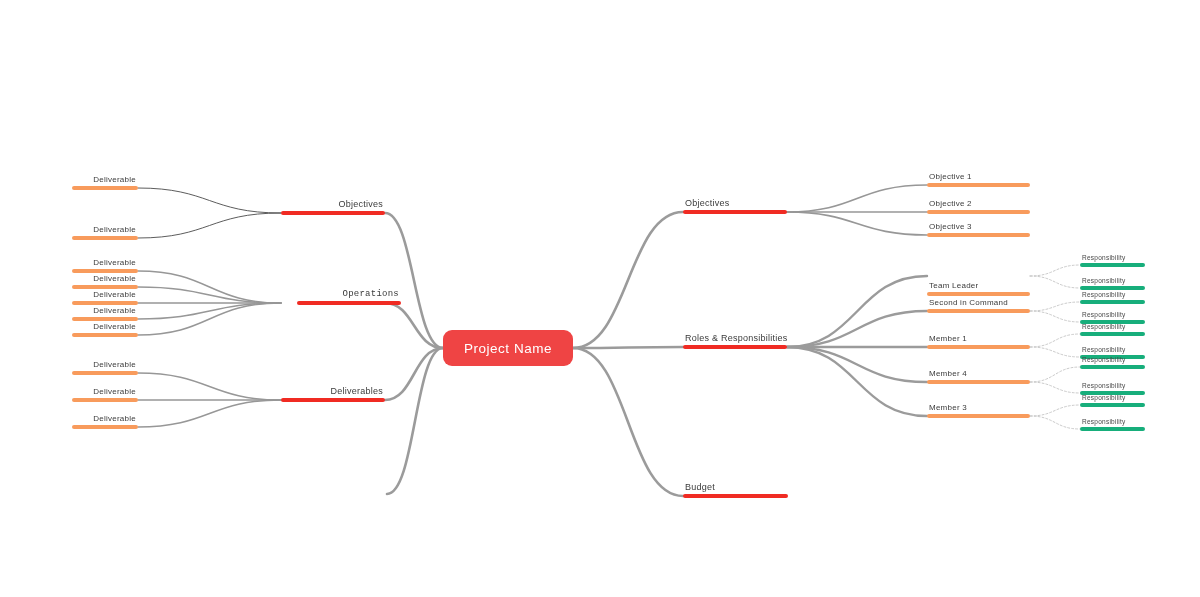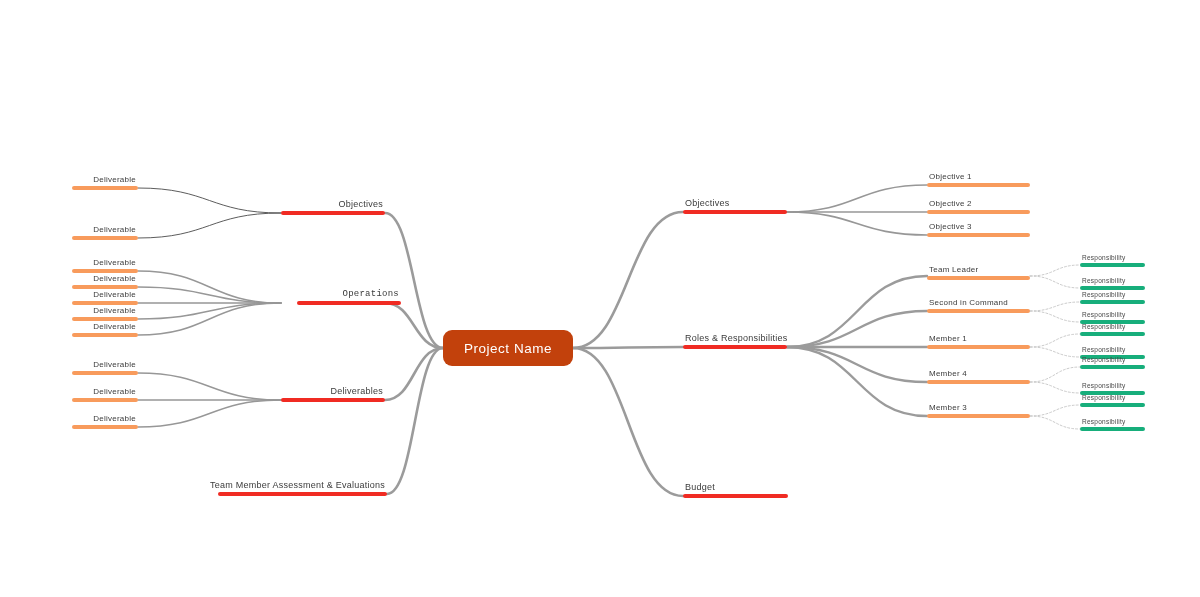--- a/index.html
+++ b/index.html
@@ -109,45 +109,41 @@
       <div class="node-line" style="background: rgb(248, 155, 92);"></div>
     </div>
     <div class="node" style="left: 72px; top: 382px; width: 66px; height: 20px;">
       <div class="node-label d2 al-right">Deliverable</div>
       <div class="node-line" style="background: rgb(248, 155, 92);"></div>
     </div>
     <div class="node" style="left: 72px; top: 409px; width: 66px; height: 20px;">
       <div class="node-label d2 al-right">Deliverable</div>
       <div class="node-line" style="background: rgb(248, 155, 92);"></div>
     </div>
-    <div class="node" style="left: 218px; top: 476px; width: 169px; height: 20px;">
-      <div class="node-label d1 al-right">Team Member Assessment &amp; Evaluations</div>
-      <div class="node-line" style="background: rgb(240, 43, 35);"></div>
-    </div>
     <div class="node" style="left: 683px; top: 194px; width: 104px; height: 20px;">
       <div class="node-label d1 al-left">Objectives</div>
       <div class="node-line" style="background: rgb(240, 43, 35);"></div>
     </div>
     <div class="node" style="left: 927px; top: 167px; width: 103px; height: 20px;">
       <div class="node-label d2 al-left">Objective 1</div>
       <div class="node-line" style="background: rgb(248, 155, 92);"></div>
     </div>
     <div class="node" style="left: 927px; top: 194px; width: 103px; height: 20px;">
       <div class="node-label d2 al-left">Objective 2</div>
       <div class="node-line" style="background: rgb(248, 155, 92);"></div>
     </div>
     <div class="node" style="left: 927px; top: 217px; width: 103px; height: 20px;">
       <div class="node-label d2 al-left">Objective 3</div>
       <div class="node-line" style="background: rgb(248, 155, 92);"></div>
     </div>
     <div class="node" style="left: 683px; top: 329px; width: 104px; height: 20px;">
       <div class="node-label d1 al-left">Roles &amp; Responsibilities</div>
       <div class="node-line" style="background: rgb(240, 43, 35);"></div>
     </div>
-    <div class="node" style="left: 927px; top: 260px; width: 103px; height: 20px;">
+    <div class="node" style="left: 927px; top: 276px; width: 103px; height: 20px;">
       <div class="node-label d2 al-left">Team Leader</div>
       <div class="node-line" style="background: rgb(248, 155, 92);"></div>
     </div>
     <div class="node" style="left: 1080px; top: 247px; width: 65px; height: 20px;">
       <div class="node-label d3 al-left">Responsibility</div>
       <div class="node-line" style="background: rgb(23, 174, 123);"></div>
     </div>
     <div class="node" style="left: 1080px; top: 270px; width: 65px; height: 20px;">
       <div class="node-label d3 al-left">Responsibility</div>
       <div class="node-line" style="background: rgb(23, 174, 123);"></div>
@@ -197,14 +193,14 @@
       <div class="node-line" style="background: rgb(23, 174, 123);"></div>
     </div>
     <div class="node" style="left: 1080px; top: 411px; width: 65px; height: 20px;">
       <div class="node-label d3 al-left">Responsibility</div>
       <div class="node-line" style="background: rgb(23, 174, 123);"></div>
     </div>
     <div class="node" style="left: 683px; top: 478px; width: 105px; height: 20px;">
       <div class="node-label d1 al-left">Budget</div>
       <div class="node-line" style="background: rgb(240, 43, 35);"></div>
     </div>
-    <div class="center-node" style="left: 443px; top: 330px; width: 130px; height: 36px; background: #c2410c; color: rgb(255, 255, 255);">Project Name</div>
+    <div class="center-node" style="left: 443px; top: 330px; width: 130px; height: 36px; background: #ef4444; color: rgb(255, 255, 255);">Project Name</div>
   </div>
 
 </body></html>

